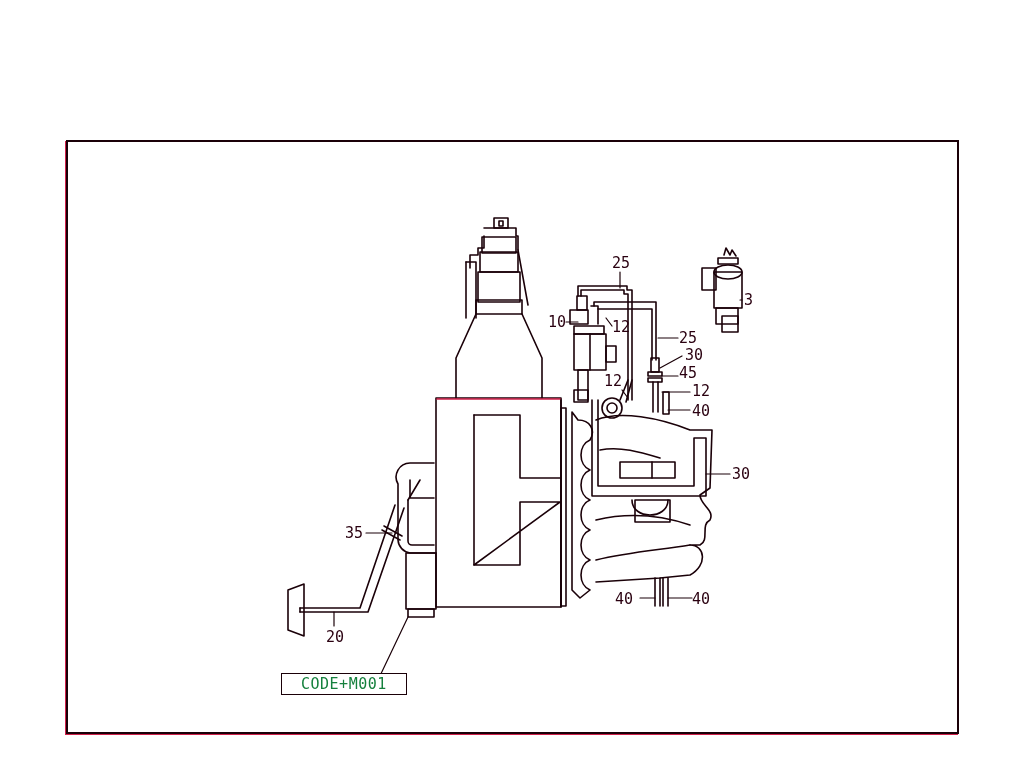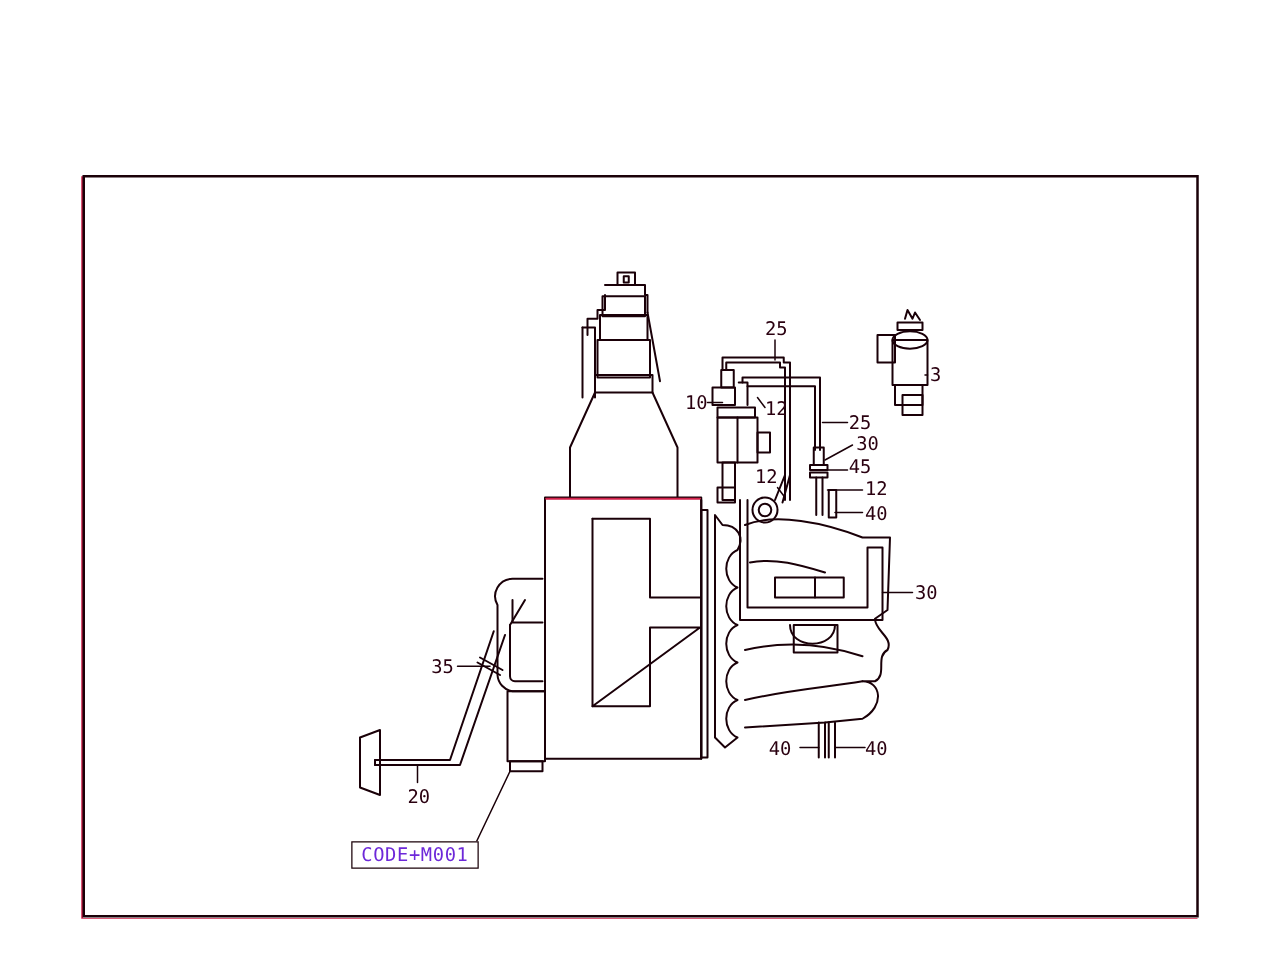--- a/index.html
+++ b/index.html
@@ -1,20 +1,20 @@
 <!DOCTYPE html>
 <html><head>
 <meta charset="utf-8">
 <style>
   html, body { margin: 0; padding: 0; background: #ffffff; }
   body { width: 1024px; height: 782px; position: relative; overflow: hidden; font-family: "DejaVu Sans Mono", monospace; }
   #frame { position: absolute; left: 66px; top: 140px; width: 889px; height: 590px; border: 2px solid #1a0008; box-shadow: -1px 1px 0 #d0204a; }
   svg#diagram { position: absolute; left: 0; top: 0; }
   .lbl { font-family: "DejaVu Sans Mono", monospace; font-size: 15px; fill: #2a0010; }
-  .code-box { position: absolute; left: 281px; top: 673px; height: 20px; padding: 0 7px; border: 1.5px solid #1a0008; font-family: "DejaVu Sans Mono", monospace; font-size: 15px; line-height: 20px; color: #6d28d9; background: #fff; letter-spacing: 0.5px; }
+  .code-box { position: absolute; left: 281px; top: 673px; height: 20px; padding: 0 19px; border: 1.5px solid #1a0008; font-family: "DejaVu Sans Mono", monospace; font-size: 15px; line-height: 20px; color: #15803d; background: #fff; letter-spacing: 0.5px; }
 </style>
 </head>
 <body>
 
 <div id="frame"></div>
 
 <svg id="diagram" width="1024" height="782" viewBox="0 0 1024 782" fill="none" stroke="#1a0008" stroke-width="1.6" stroke-linejoin="round" stroke-linecap="round">
 
   <g>
     <rect x="494" y="218" width="14" height="10"></rect>

